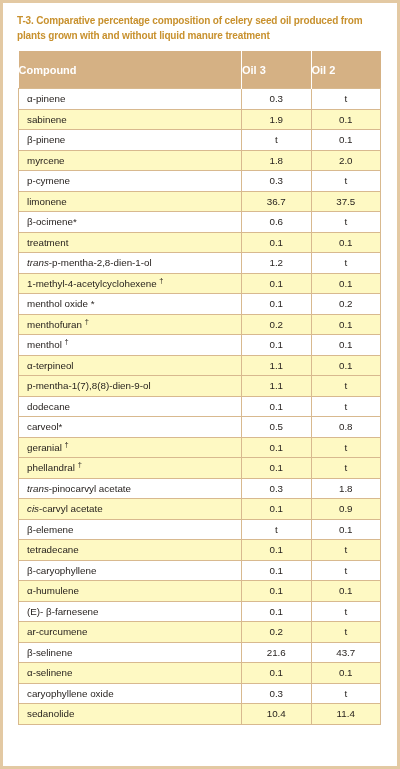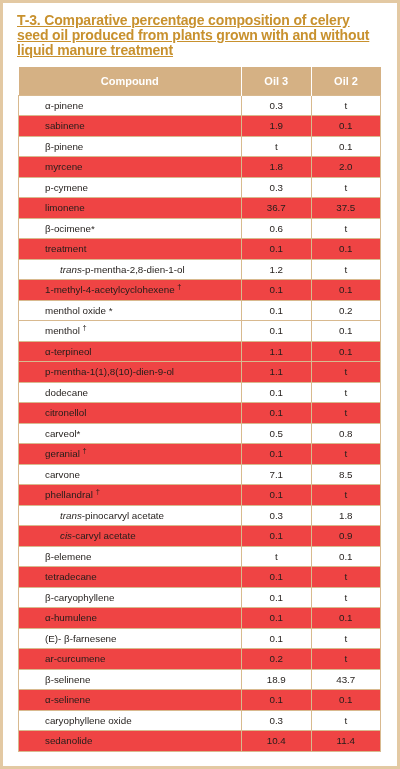--- a/index.html
+++ b/index.html
@@ -25,46 +25,45 @@
     padding: 0;
     position: relative;
   }
   .inner {
     padding: 8px 12px 6px 14px;
     box-sizing: border-box;
     height: 100%;
   }
   .title {
     color: #c8912e;
-    font-size: 14px;
+    font-size: 10px;
     font-weight: bold;
     line-height: 15.2px;
     letter-spacing: -0.15px;
     margin: 2px 0 8px 0;
     padding-right: 4px;
-    text-decoration: underline;
   }
   table.data {
     border-collapse: collapse;
     width: 362px;
     table-layout: fixed;
     margin-left: 1px;
   }
   table.data col.c-compound { width: 223px; }
   table.data col.c-oil      { width: 69.5px; }
 
   table.data thead th {
     background: #d5b184;
     color: #ffffff;
     font-size: 11px;
     font-weight: bold;
-    height: 28px;
+    height: 37px;
     line-height: 20px;
     padding: 0;
-    text-align: center;
+    text-align: left;
     border: none;
     position: relative;
   }
   table.data thead th.th-oil1,
   table.data thead th.th-oil2 {
     border-left: 1px solid #ffffff;
   }
 
   table.data tbody td {
     font-size: 9.8px;
@@ -73,33 +72,33 @@
     line-height: 19.5px;
     padding: 0;
     border-bottom: 1px solid #d8b98f;
     white-space: nowrap;
     overflow: hidden;
   }
   table.data tbody tr:first-child td {
     border-top: 1px solid #d8b98f;
   }
   table.data tbody td.compound {
-    padding-left: 26px;
+    padding-left: 8px;
     text-align: left;
     border-left: 1px solid #d8b98f;
     border-right: 1px solid #d8b98f;
   }
   table.data tbody td.val {
     text-align: center;
     border-right: 1px solid #d8b98f;
   }
   table.data tbody tr.odd td { background: #ffffff; }
-  table.data tbody tr.even td { background: #ef4444; }
-
-  .compound .ital { font-style: italic; margin-left: 15px; }
+  table.data tbody tr.even td { background: #fef9c3; }
+
+  .compound .ital { font-style: italic; }
   .compound .sup {
     font-size: 7.4px;
     vertical-align: super;
     line-height: 0;
   }
 </style>
 </head>
 <body>
 
 <div class="figure">
@@ -169,60 +168,55 @@
           <tr class="even">
             <td class="compound">1-methyl-4-acetylcyclohexene <span class="sup">†</span></td>
             <td class="val">0.1</td>
             <td class="val">0.1</td>
           </tr>
           <tr class="odd">
             <td class="compound">menthol oxide *</td>
             <td class="val">0.1</td>
             <td class="val">0.2</td>
           </tr>
+          <tr class="even">
+            <td class="compound">menthofuran <span class="sup">†</span></td>
+            <td class="val">0.2</td>
+            <td class="val">0.1</td>
+          </tr>
           <tr class="odd">
             <td class="compound">menthol <span class="sup">†</span></td>
             <td class="val">0.1</td>
             <td class="val">0.1</td>
           </tr>
           <tr class="even">
             <td class="compound">α-terpineol</td>
             <td class="val">1.1</td>
             <td class="val">0.1</td>
           </tr>
           <tr class="even">
-            <td class="compound">p-mentha-1(1),8(10)-dien-9-ol</td>
+            <td class="compound">p-mentha-1(7),8(8)-dien-9-ol</td>
             <td class="val">1.1</td>
             <td class="val">t</td>
           </tr>
           <tr class="odd">
             <td class="compound">dodecane</td>
-            <td class="val">0.1</td>
-            <td class="val">t</td>
-          </tr>
-          <tr class="even">
-            <td class="compound">citronellol</td>
             <td class="val">0.1</td>
             <td class="val">t</td>
           </tr>
           <tr class="odd">
             <td class="compound">carveol*</td>
             <td class="val">0.5</td>
             <td class="val">0.8</td>
           </tr>
           <tr class="even">
             <td class="compound">geranial <span class="sup">†</span></td>
             <td class="val">0.1</td>
             <td class="val">t</td>
           </tr>
-          <tr class="odd">
-            <td class="compound">carvone</td>
-            <td class="val">7.1</td>
-            <td class="val">8.5</td>
-          </tr>
           <tr class="even">
             <td class="compound">phellandral <span class="sup">†</span></td>
             <td class="val">0.1</td>
             <td class="val">t</td>
           </tr>
           <tr class="odd">
             <td class="compound"><span class="ital">trans</span>-pinocarvyl acetate</td>
             <td class="val">0.3</td>
             <td class="val">1.8</td>
           </tr>
@@ -256,21 +250,21 @@
             <td class="val">0.1</td>
             <td class="val">t</td>
           </tr>
           <tr class="even">
             <td class="compound">ar-curcumene</td>
             <td class="val">0.2</td>
             <td class="val">t</td>
           </tr>
           <tr class="odd">
             <td class="compound">β-selinene</td>
-            <td class="val">18.9</td>
+            <td class="val">21.6</td>
             <td class="val">43.7</td>
           </tr>
           <tr class="even">
             <td class="compound">α-selinene</td>
             <td class="val">0.1</td>
             <td class="val">0.1</td>
           </tr>
           <tr class="odd">
             <td class="compound">caryophyllene oxide</td>
             <td class="val">0.3</td>

